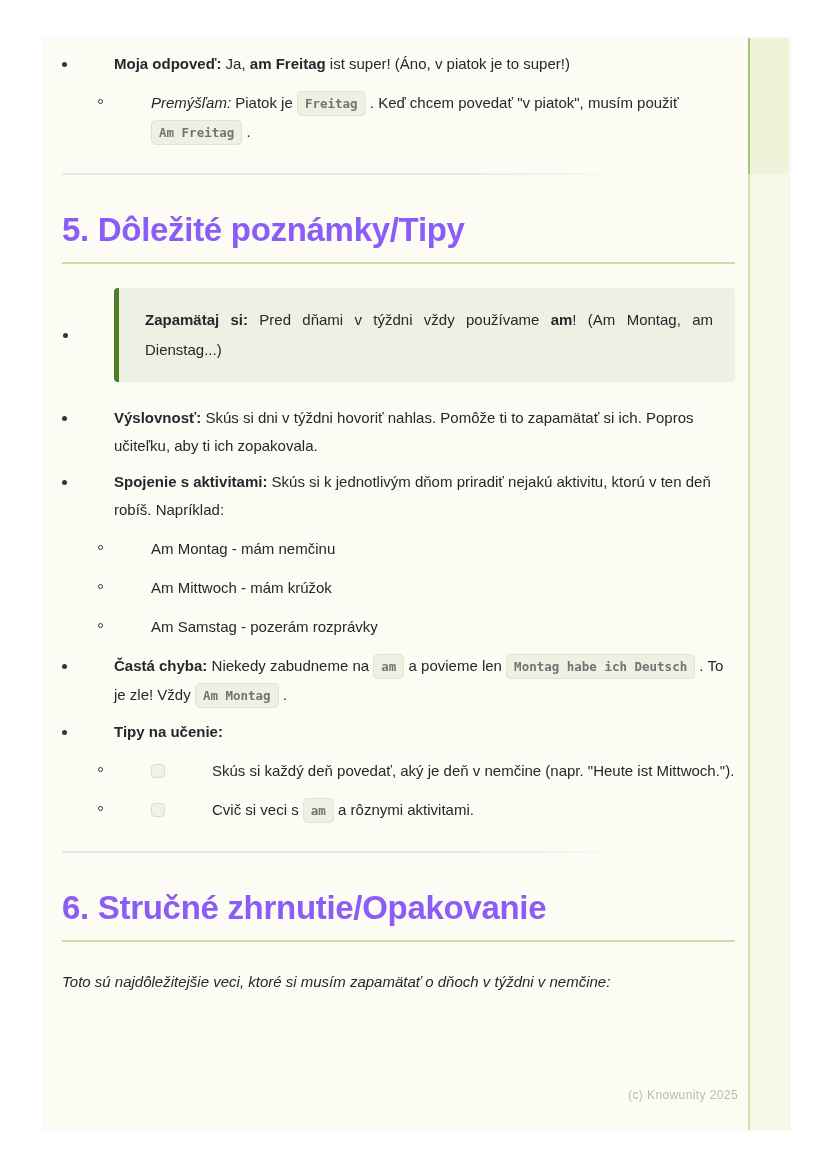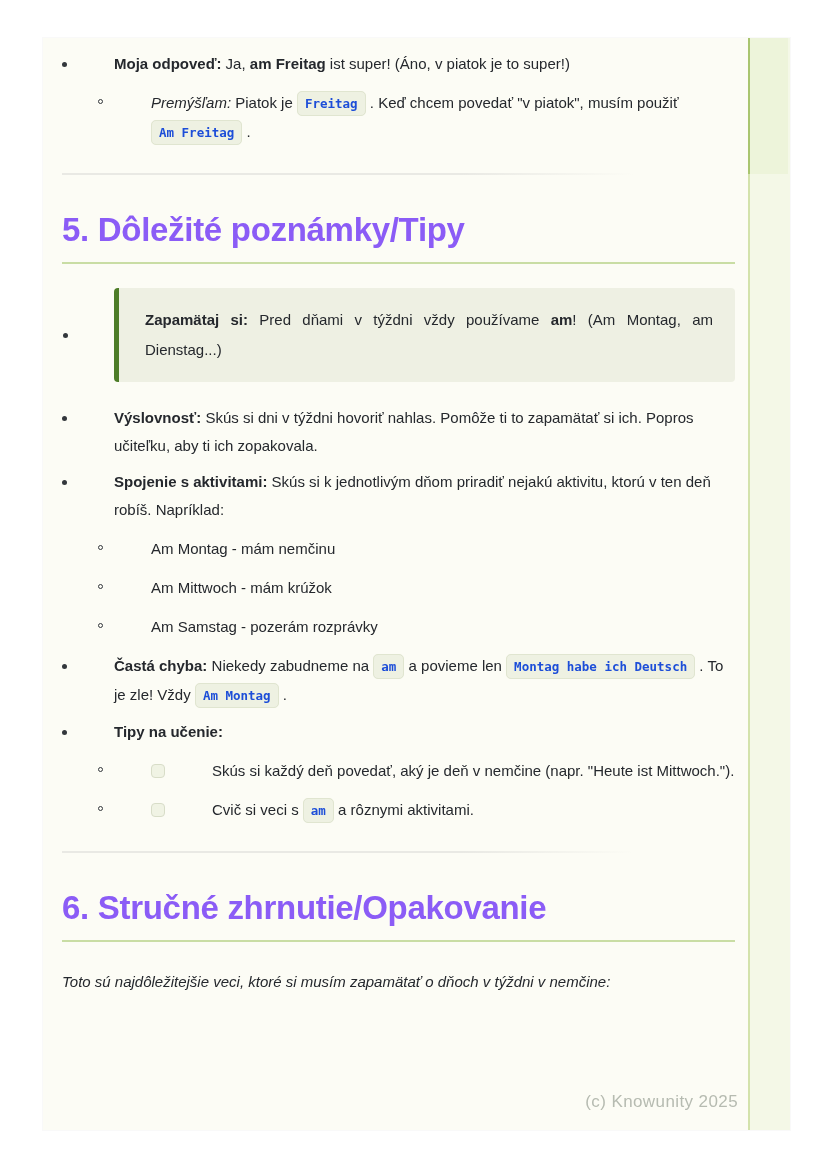--- a/index.html
+++ b/index.html
@@ -28,29 +28,29 @@
   .callout-row { display:flex; align-items:center; margin-bottom:22px;gap:20px; }
   .callout-row .marker.disc { margin:0 26px 0 1px; }
   .callout { flex:1 1 auto; background:#eef0e3; border-left:5px solid #4d7c27;
     border-radius:4px; padding:17px 22px 17px 26px; line-height:30px; text-align:justify; }
   .para { text-align:justify; margin:26px 0 28px;font-style:italic; }
   .list { margin-top:4px; }
   
   .b { font-weight:700; }
   .i { font-style:italic; }
   code.chip { font-family:"DejaVu Sans Mono","Liberation Mono",monospace; font-weight:700;
-    font-size:12.5px; color:#1d4ed8; background:#eef1e2; border:1px solid #e0e5d0;
+    font-size:12.5px; color:#737373; background:#eef1e2; border:1px solid #e0e5d0;
     border-radius:5px; padding:4px 7px; white-space:nowrap; }
   
   .side-rail { position:absolute; top:0; right:0; width:42px; height:100%;
     background:#f4f8e7; border-left:2px solid #d3e2ab; }
   .rail-thumb { position:absolute; top:0; left:-2px; width:100%; height:136px;
     background:#edf4da; border-left:2px solid #a9c56f; cursor:pointer; }
   
-  .watermark { position:absolute; right:52px; bottom:18px; font-size:17px;
+  .watermark { position:absolute; right:52px; bottom:28px; font-size:12px;
     letter-spacing:0.4px; color:#b6bbb1; }
 </style>
 </head>
 <body>
 
 <div class="paper">
   <div class="content" id="content">
       <div class="list">
         <div class="li lv1">
           <span class="marker disc"></span>

